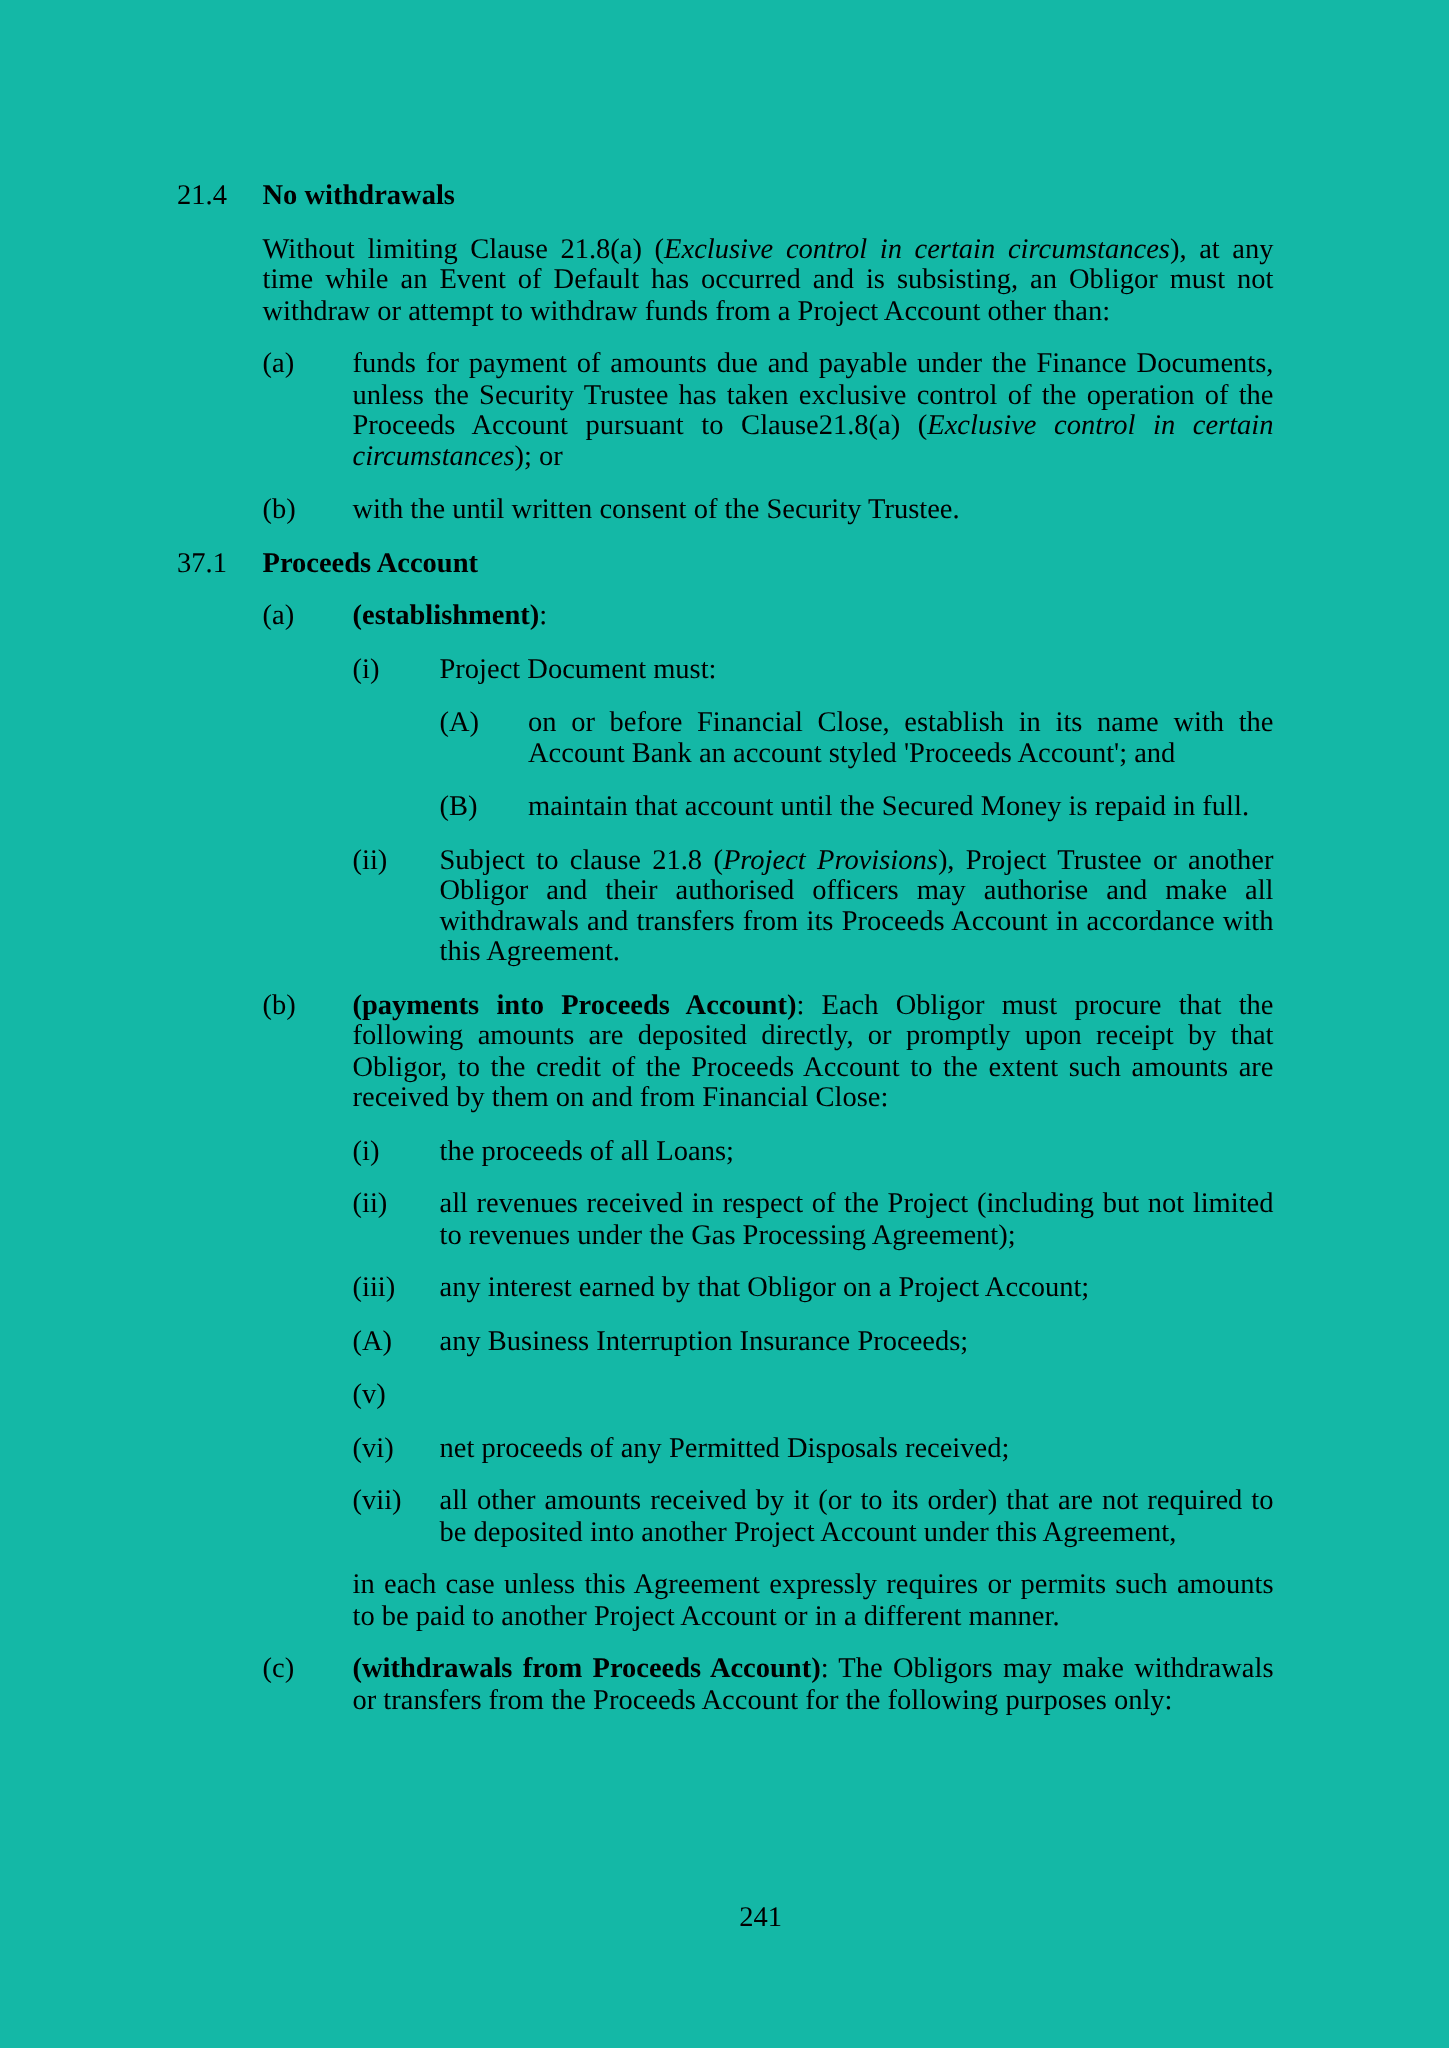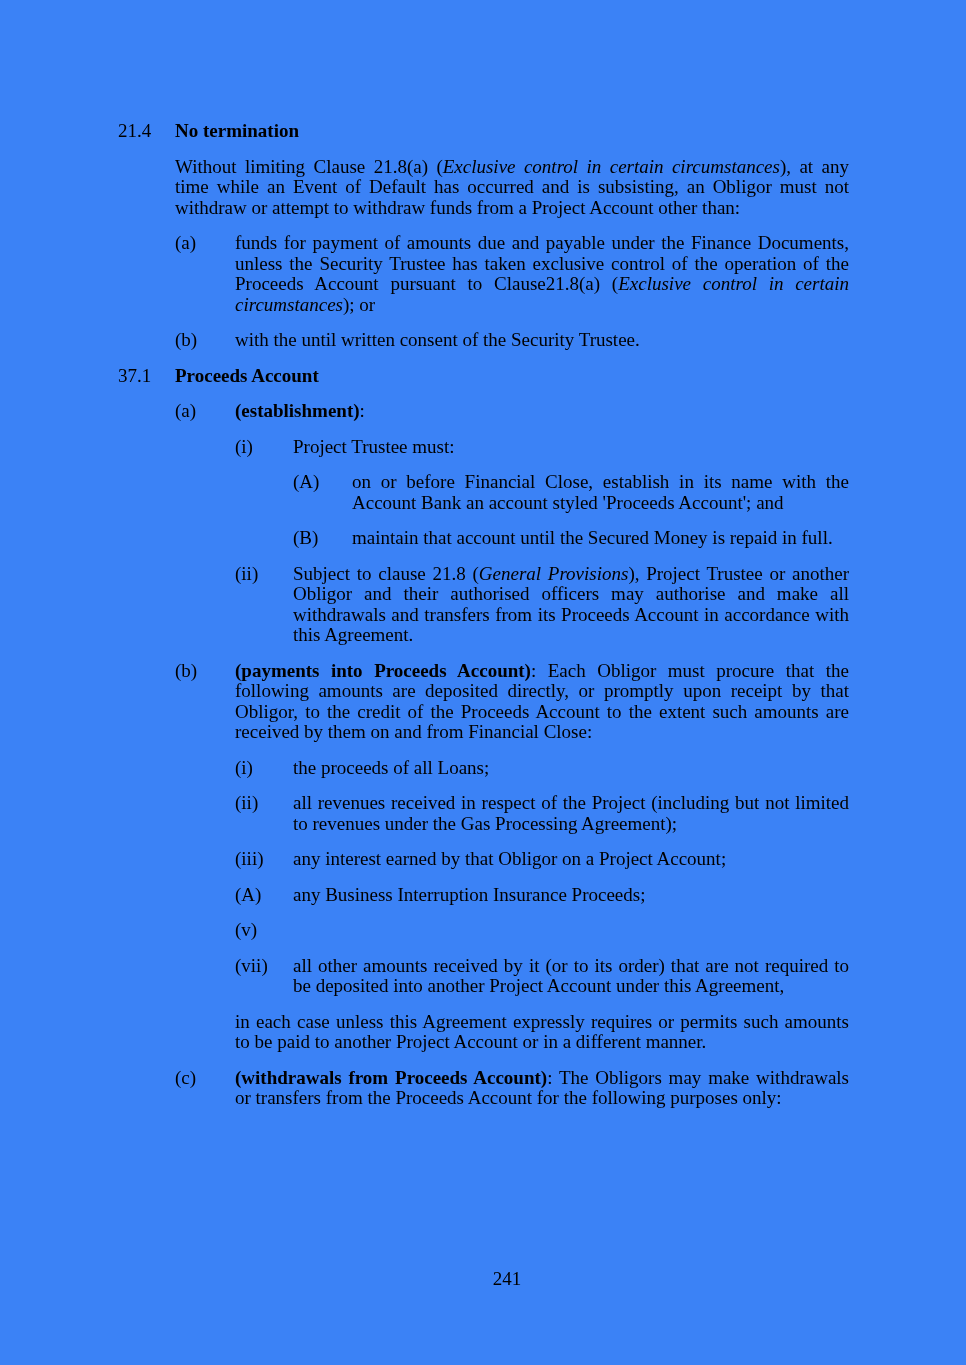--- a/index.html
+++ b/index.html
@@ -13,21 +13,21 @@
     font-family: "Liberation Serif", serif;
     font-size: 19px;
     line-height: 20.5px;
     color: #000000;
     -webkit-font-smoothing: antialiased;
   }
   .page {
     position: relative;
     width: 966px;
     height: 1365px;
-    background: #3b82f6;
+    background: #14b8a6;
     overflow: hidden;
   }
   .content {
     position: absolute;
     left: 118px;
     top: 121px;
     width: 731px; 
   }
   .row { display: flex; align-items: flex-start; }
   .mb  { margin-bottom: 15px; }
@@ -53,21 +53,21 @@
   }
 </style>
 </head>
 <body>
 
 <div class="page">
   <div class="content">
 
     <div class="row mb">
       <div class="lbl57">21.4</div>
-      <div class="grow b">No termination</div>
+      <div class="grow b">No withdrawals</div>
     </div>
 
     <div class="row ind1 mb">
       <div class="grow just"><span>Without limiting Clause 21.8(a) (</span><span class="i">Exclusive control in certain circumstances</span><span>), at any time while an Event of Default has occurred and is subsisting, an Obligor must not withdraw or attempt to withdraw funds from a Project Account other than:</span></div>
     </div>
 
     <div class="row ind1 mb">
       <div class="lbl60">(a)</div>
       <div class="grow just"><span>funds for payment of amounts due and payable under the Finance Documents, unless the Security Trustee has taken exclusive control of the operation of the Proceeds Account pursuant to Clause21.8(a) (</span><span class="i">Exclusive control in certain circumstances</span><span>); or</span></div>
     </div>
@@ -82,36 +82,36 @@
       <div class="grow b">Proceeds Account</div>
     </div>
 
     <div class="row ind1 mb">
       <div class="lbl60">(a)</div>
       <div class="grow just"><span class="b">(establishment)</span><span>:</span></div>
     </div>
 
     <div class="row ind2 mb">
       <div class="lbl58">(i)</div>
-      <div class="grow just">Project Trustee must:</div>
+      <div class="grow just">Project Document must:</div>
     </div>
 
     <div class="row ind3 mb">
       <div class="lbl59">(A)</div>
       <div class="grow just">on or before Financial Close, establish in its name with the Account Bank an account styled 'Proceeds Account'; and</div>
     </div>
 
     <div class="row ind3 mb">
       <div class="lbl59">(B)</div>
       <div class="grow just">maintain that account until the Secured Money is repaid in full.</div>
     </div>
 
     <div class="row ind2 mb">
       <div class="lbl58">(ii)</div>
-      <div class="grow just"><span>Subject to clause 21.8 (</span><span class="i">General Provisions</span><span>), Project Trustee or another Obligor and their authorised officers may authorise and make all withdrawals and transfers from its Proceeds Account in accordance with this Agreement.</span></div>
+      <div class="grow just"><span>Subject to clause 21.8 (</span><span class="i">Project Provisions</span><span>), Project Trustee or another Obligor and their authorised officers may authorise and make all withdrawals and transfers from its Proceeds Account in accordance with this Agreement.</span></div>
     </div>
 
     <div class="row ind1 mb">
       <div class="lbl60">(b)</div>
       <div class="grow just"><span class="b">(payments into Proceeds Account)</span><span>: Each Obligor must procure that the following amounts are deposited directly, or promptly upon receipt by that Obligor, to the credit of the Proceeds Account to the extent such amounts are received by them on and from Financial Close:</span></div>
     </div>
 
     <div class="row ind2 mb">
       <div class="lbl58">(i)</div>
       <div class="grow just">the proceeds of all Loans;</div>
@@ -130,20 +130,24 @@
 
     <div class="row ind2 mb">
       <div class="lbl58">(A)</div>
       <div class="grow just">any Business Interruption Insurance Proceeds;</div>
     </div>
 
     <div class="row ind2 mb">
       <div class="lbl58">(v)</div>
     </div>
 
+    <div class="row ind2 mb">
+      <div class="lbl58">(vi)</div>
+      <div class="grow just">net proceeds of any Permitted Disposals received;</div>
+    </div>
 
     <div class="row ind2 mb">
       <div class="lbl58">(vii)</div>
       <div class="grow just">all other amounts received by it (or to its order) that are not required to be deposited into another Project Account under this Agreement,</div>
     </div>
 
     <div class="row ind1 mb">
       <div class="lbl60"></div>
       <div class="grow just">in each case unless this Agreement expressly requires or permits such amounts to be paid to another Project Account or in a different manner.</div>
     </div>

